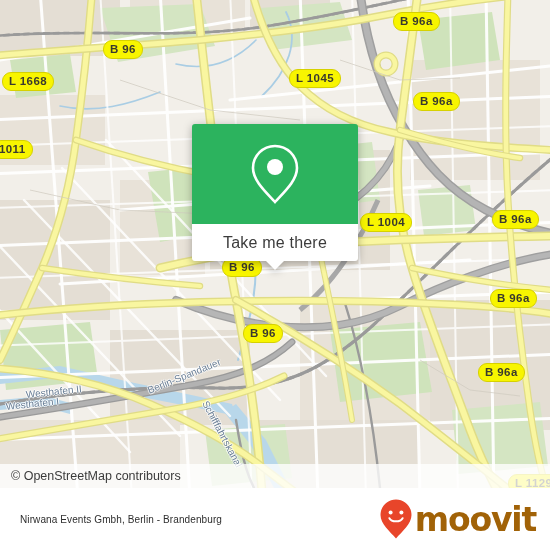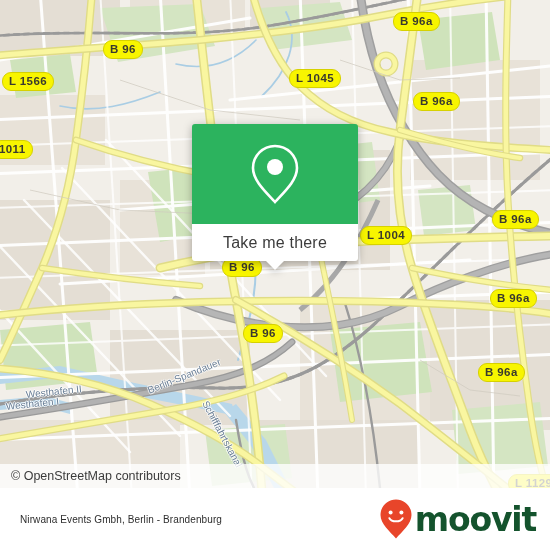--- a/index.html
+++ b/index.html
@@ -150,21 +150,21 @@
     white-space: nowrap;
   }
   #brand {
     display: flex;
     align-items: center;
     gap: 2px;
   }
   #brand-word {
     font-size: 33px;
     font-weight: bold;
-    color: #14532d;
+    color: #a16207;
     font-family: "DejaVu Sans", sans-serif;
     letter-spacing: -1.2px;
     line-height: 33px;
   }
 </style>
 </head>
 <body>
 
 <div id="app">
 
@@ -351,24 +351,24 @@
         <path d="M340 60 L400 80 L460 78"></path>
         <path d="M420 360 L470 390 L520 396"></path>
       </g>
     </svg>
 
     <div id="shield-layer">
         <div class="shield" style="left: 393px; top: 12px;">B 96a</div>
         <div class="shield" style="left: 103px; top: 40px;">B 96</div>
         <div class="shield" style="left: 289px; top: 69px; text-align: right;">L 1045</div>
         <div class="shield" style="left: 413px; top: 92px;">B 96a</div>
-        <div class="shield" style="left: 2px; top: 72px;">L 1566</div>
+        <div class="shield" style="left: 2px; top: 72px;">L 1668</div>
         <div class="shield" style="left: -8px; top: 140px;">1011</div>
         <div class="shield" style="left: 492px; top: 210px;">B 96a</div>
-        <div class="shield" style="left: 360px; top: 226px; text-align: center;">L 1004</div>
+        <div class="shield" style="left: 360px; top: 213px; text-align: center;">L 1004</div>
         <div class="shield" style="left: 222px; top: 258px;">B 96</div>
         <div class="shield" style="left: 490px; top: 289px;">B 96a</div>
         <div class="shield" style="left: 243px; top: 324px;">B 96</div>
         <div class="shield" style="left: 478px; top: 363px;">B 96a</div>
         <div class="shield" style="left: 508px; top: 474px;">L 1129</div>
       </div>
 
     <div id="label-layer">
         <div class="maplabel water" style="left: 26px; top: 389px; transform: rotate(-6deg); transform-origin: left center;">Westhafen II</div>
         <div class="maplabel water" style="left: 6px; top: 401px; transform: rotate(-6deg); transform-origin: left center;">Westhafen I</div>

